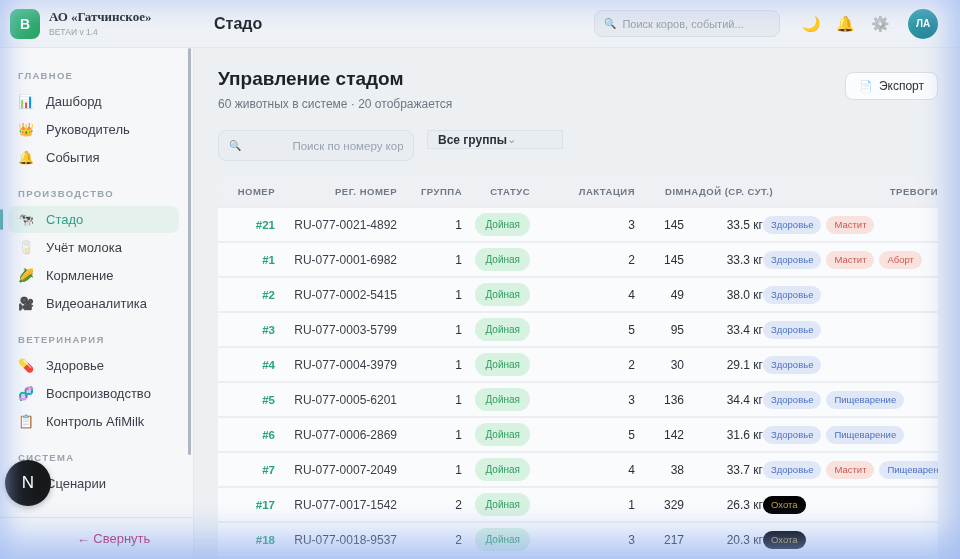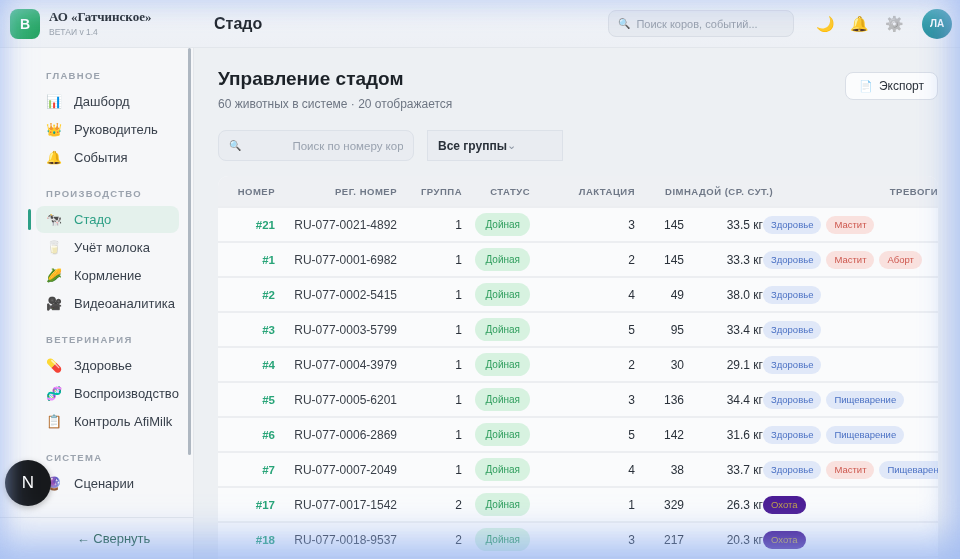--- a/index.html
+++ b/index.html
@@ -21,45 +21,45 @@
   .top-spacer { flex:1; }
   .top-search { width:186px; height:27px; border-radius:8px; background:#e6eaf0;
     border:1px solid #d8dde5; display:flex; align-items:center; gap:6px; padding:0 9px; }
   .top-search .mag { font-size:10px; }
   .top-search input { border:0; outline:0; background:transparent; width:100%;
     font-size:11px; color:#4a525d; font-family:inherit; }
   .top-search input::placeholder { color:#98a1ae; }
   .top-icons { display:flex; align-items:center; gap:16px; margin:0 18px 0 22px; }
   .top-icon { font-size:15px; cursor:pointer; line-height:1; }
   .top-icon.gear { filter:grayscale(1); opacity:.7; }
-  .userbox { display:flex; align-items:flex-end; gap:16px; padding-right:8px; }
+  .userbox { display:flex; align-items:flex-end; gap:16px; padding-right:22px; }
   .avatar { width:30px; height:30px; border-radius:50%; background:linear-gradient(135deg,#35a8b0,#237f92);
     color:#fff; font-size:10px; font-weight:bold; display:flex; align-items:center; justify-content:center; }
   .user-name { font-size:11.5px; font-weight:bold; color:#232930; white-space:nowrap; }
   .user-role { font-size:9.5px; color:#98a1ae; margin-top:2px; }
 
   
   .sidebar { position:absolute; top:48px; bottom:0; left:0; width:194px; background:#f6f7f9;
     border-right:1px solid #e4e7eb; padding-top:12px; z-index:4; }
   .sb-scrollthumb { position:absolute; top:0; right:2px; width:3px; height:407px;
     background:#aeb7c1; border-radius:2px; }
-  .sb-section { margin-top:13px;padding-left:28px; }
+  .sb-section { margin-top:13px; }
   .sb-section:first-child { margin-top:6px; }
   .sb-title { font-size:9.5px; font-weight:bold; letter-spacing:1.3px; color:#9ba3ae;
     padding:4px 0 6px 18px; }
   .sb-item { height:27px; display:flex; align-items:center; gap:11px; padding-left:18px;
     font-size:13px; color:#39414c; cursor:pointer; position:relative; margin:1px 0; }
   .sb-item .ico { width:17px; text-align:center; font-size:13px; }
   .sb-item.active { background:#e4f1ec; color:#2c9f85; border-radius:8px;
     margin:1px 14px 1px 8px; padding-left:10px; }
   .sb-item.active::before { content:""; position:absolute; left:-8px; top:3px; bottom:3px;
     width:3px; border-radius:2px; background:#2c9f85; }
   .sb-footer { position:absolute; bottom:0; left:0; width:100%; height:42px;
     border-top:1px solid #e2e5ea; display:flex; align-items:center; justify-content:center;
-    font-size:13px; color:#14532d; cursor:pointer; padding-left:34px; }
+    font-size:13px; color:#be185d; cursor:pointer; padding-left:34px; }
   .fab { position:absolute; left:5px; top:460px; width:46px; height:46px; border-radius:50%;
     background:#17191c; color:#fff; font-size:17px; display:flex; align-items:center;
     justify-content:center; z-index:30; box-shadow:0 2px 6px rgba(0,0,0,.25); }
 
   
   .main { position:absolute; left:194px; top:48px; right:0; bottom:0; padding:20px 22px 0 24px; }
   .main-head { display:flex; justify-content:space-between; align-items:flex-start; }
   .h1 { font-size:19px; font-weight:bold; color:#1c2228; }
   .sub { font-size:12px; color:#6e7683; margin-top:7px; }
   .export-btn { display:flex; align-items:center; gap:6px; background:#fbfcfd;
@@ -67,21 +67,21 @@
     color:#2a313a; cursor:pointer; margin-top:4px; }
   .export-btn .ico { font-size:11px; }
 
   .filters { display:flex; gap:13px; margin-top:19px; }
   .f-search { width:196px; height:31px; border-radius:8px; background:#e9ecf1;
     border:1px solid #dce1e8; display:flex; align-items:center; gap:6px; padding:0 10px; }
   .f-search .mag { font-size:10px; }
   .f-search input { border:0; outline:0; background:transparent; width:100%;
     font-size:11.5px; color:#4a525d; font-family:inherit;padding-left:45px; }
   .f-search input::placeholder { color:#99a2af; }
-  .f-select { width:136px; height:31px; border-radius:0; background:#e9ecf1;
+  .f-select { width:136px; height:19px; border-radius:0; background:#e9ecf1;
     border:1px solid #dce1e8; display:flex; align-items:center; 
     padding:0 10px; cursor:pointer; }
   .f-select .lbl { font-size:12px; font-weight:bold; color:#2a313a; }
   .f-select .chev { font-size:11px; color:#8b95a2; }
 
   
   .table { margin-top:15px; border-radius:10px; overflow:hidden; background:#fafbfc; }
   .t-head, .t-row { display:grid;
     grid-template-columns:47px 122px 65px 68px 105px 49px 79px 1fr;
     align-items:center; padding-left:10px;text-align:right; }
@@ -90,21 +90,21 @@
     text-transform:uppercase; white-space:nowrap; }
   .t-row { height:35px; background:#fafbfc; border-top:2px solid #eceef1; font-size:12px; }
   .t-row .num { color:#28a478; font-weight:bold; font-size:11.5px; cursor:pointer; }
   .t-row .reg { color:#3a4049; }
   .badge-status { display:inline-block; background:#d7f2e0; color:#2f9e5d; font-size:10px;
     padding:6px 10px; border-radius:20px; }
   .alerts { display:flex; gap:5px; flex-wrap:nowrap; }
   .badge { display:inline-block; font-size:9.5px; padding:3.5px 8px; border-radius:20px; white-space:nowrap; }
   .badge.info { background:#e0e8f8; color:#4b71c4; }
   .badge.danger { background:#f9e1de; color:#cd574e; }
-  .badge.warn { background:#4c1d95; color:#bfa04b; }
+  .badge.warn { background:#000000; color:#bfa04b; }
   .t-row.partial { opacity:.4; }
 
   
   .glow { position:absolute; inset:0; pointer-events:none; z-index:40;
     box-shadow: inset 0 -24px 34px rgba(139,172,240,.6),
                 inset -16px 0 26px rgba(168,193,245,.35),
                 inset 0 12px 20px rgba(178,199,242,.28),
                 inset 10px 0 16px rgba(205,218,245,.14); }
 </style>
 </head>

